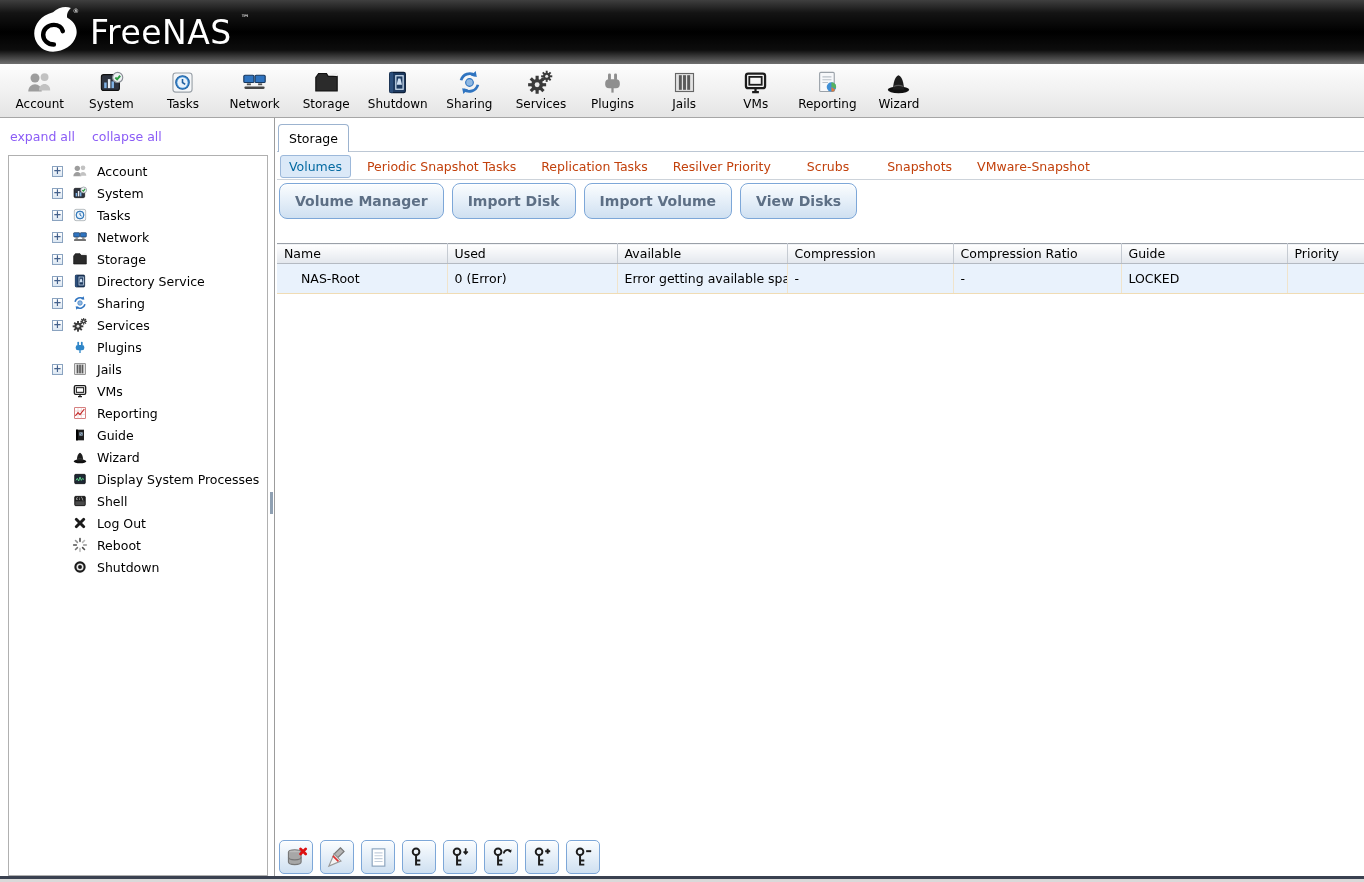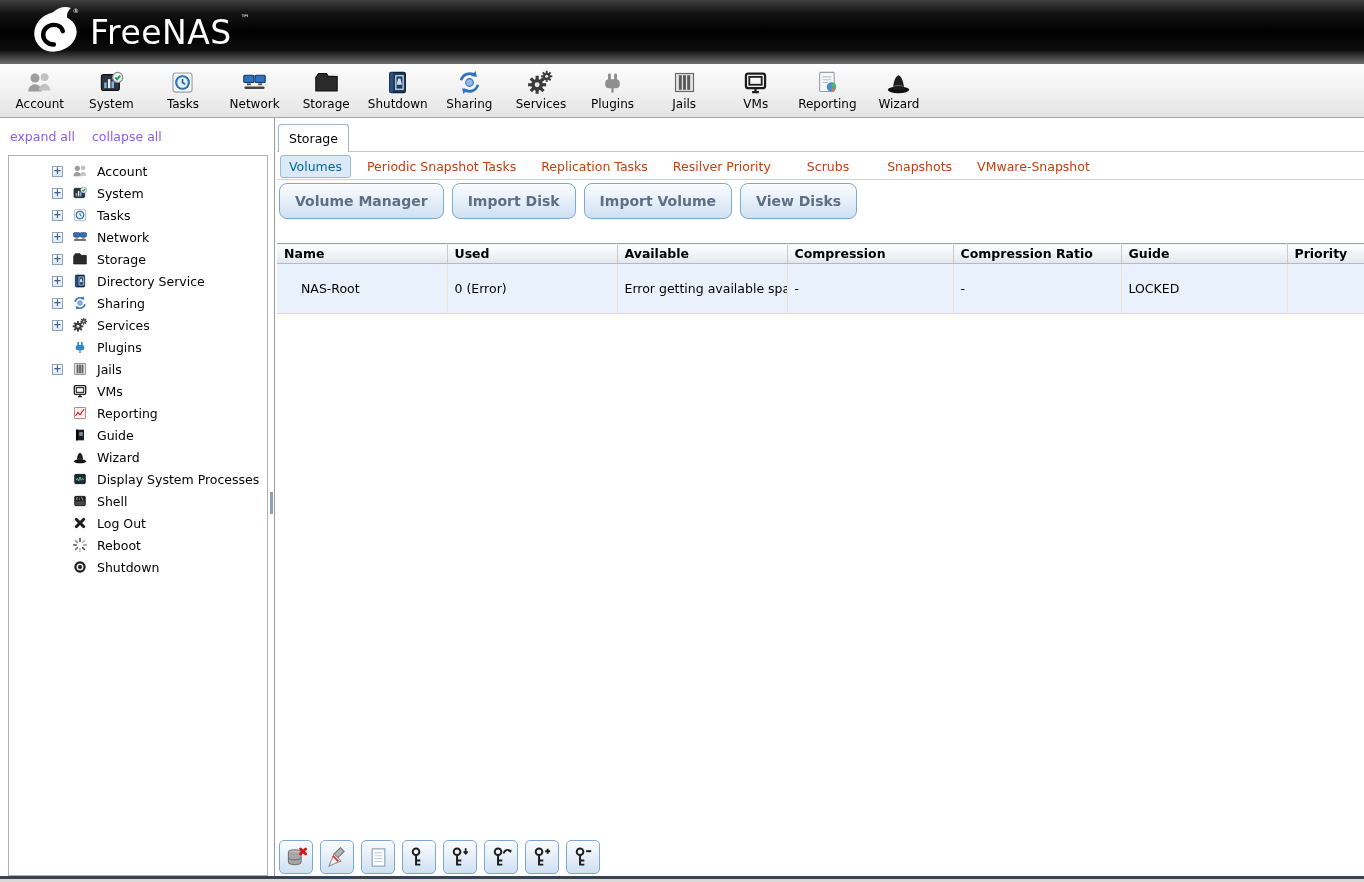--- a/index.html
+++ b/index.html
@@ -56,25 +56,25 @@
   .subtab:nth-child(6){margin-left:13px}
   .subtab-line{position:absolute;top:61px;left:0;right:0;height:1px;background:#cdd3da}
   .action-row{position:absolute;top:65px;left:2px;display:flex;gap:8px}
   .action-btn{height:36px;padding:0 15px;border:1px solid #7da7d8;border-radius:8px;
     background:linear-gradient(#fbfdfe,#e7f0f9 45%,#cfe0f1);
     font-family:"DejaVu Sans","Liberation Sans",sans-serif;font-weight:bold;font-size:14px;
     color:#5d6f85;cursor:pointer;box-shadow:inset 0 1px 0 #fff}
 
   .vol-table{position:absolute;top:125px;left:0;width:100%;border-collapse:collapse;table-layout:fixed}
   .vol-table th{background:linear-gradient(#fff,#e3e7ed);border-top:1px solid #9aa0a8;
-    border-right:1px solid #c6cbd2;border-bottom:1px solid #b4bac2;font-weight:bold;
+    border-right:1px solid #c6cbd2;border-bottom:1px solid #b4bac2;font-weight:normal;
     text-align:left;padding:2px 7px;height:15px;font-size:12.5px;cursor:pointer;white-space:nowrap;overflow:hidden}
   .vol-table th:last-child{border-right:none}
   .vol-table td{background:#e9f2fc;border-right:1px solid #f0e4cc;border-bottom:1px solid #f0dcb4;
-    padding:16px 7px;height:17px;font-size:12.5px;white-space:nowrap;overflow:hidden}
+    padding:6px 7px;height:17px;font-size:12.5px;white-space:nowrap;overflow:hidden}
   .vol-table td:last-child{border-right:none}
   .vol-table td:first-child{padding-left:24px}
 
   .footer-bar{position:absolute;left:2px;bottom:2px;display:flex;gap:7px}
   .fbtn{width:34px;height:34px;border:1px solid #7da7d8;border-radius:5px;
     background:linear-gradient(#fbfdfe,#e7f0f9 45%,#cfe0f1);display:flex;align-items:center;
     justify-content:center;cursor:pointer;box-shadow:inset 0 1px 0 #fff;padding:0}
   .fbtn svg{width:23px;height:23px;display:block}
 
   .app-footer{position:absolute;left:0;right:0;bottom:0;height:6px}

